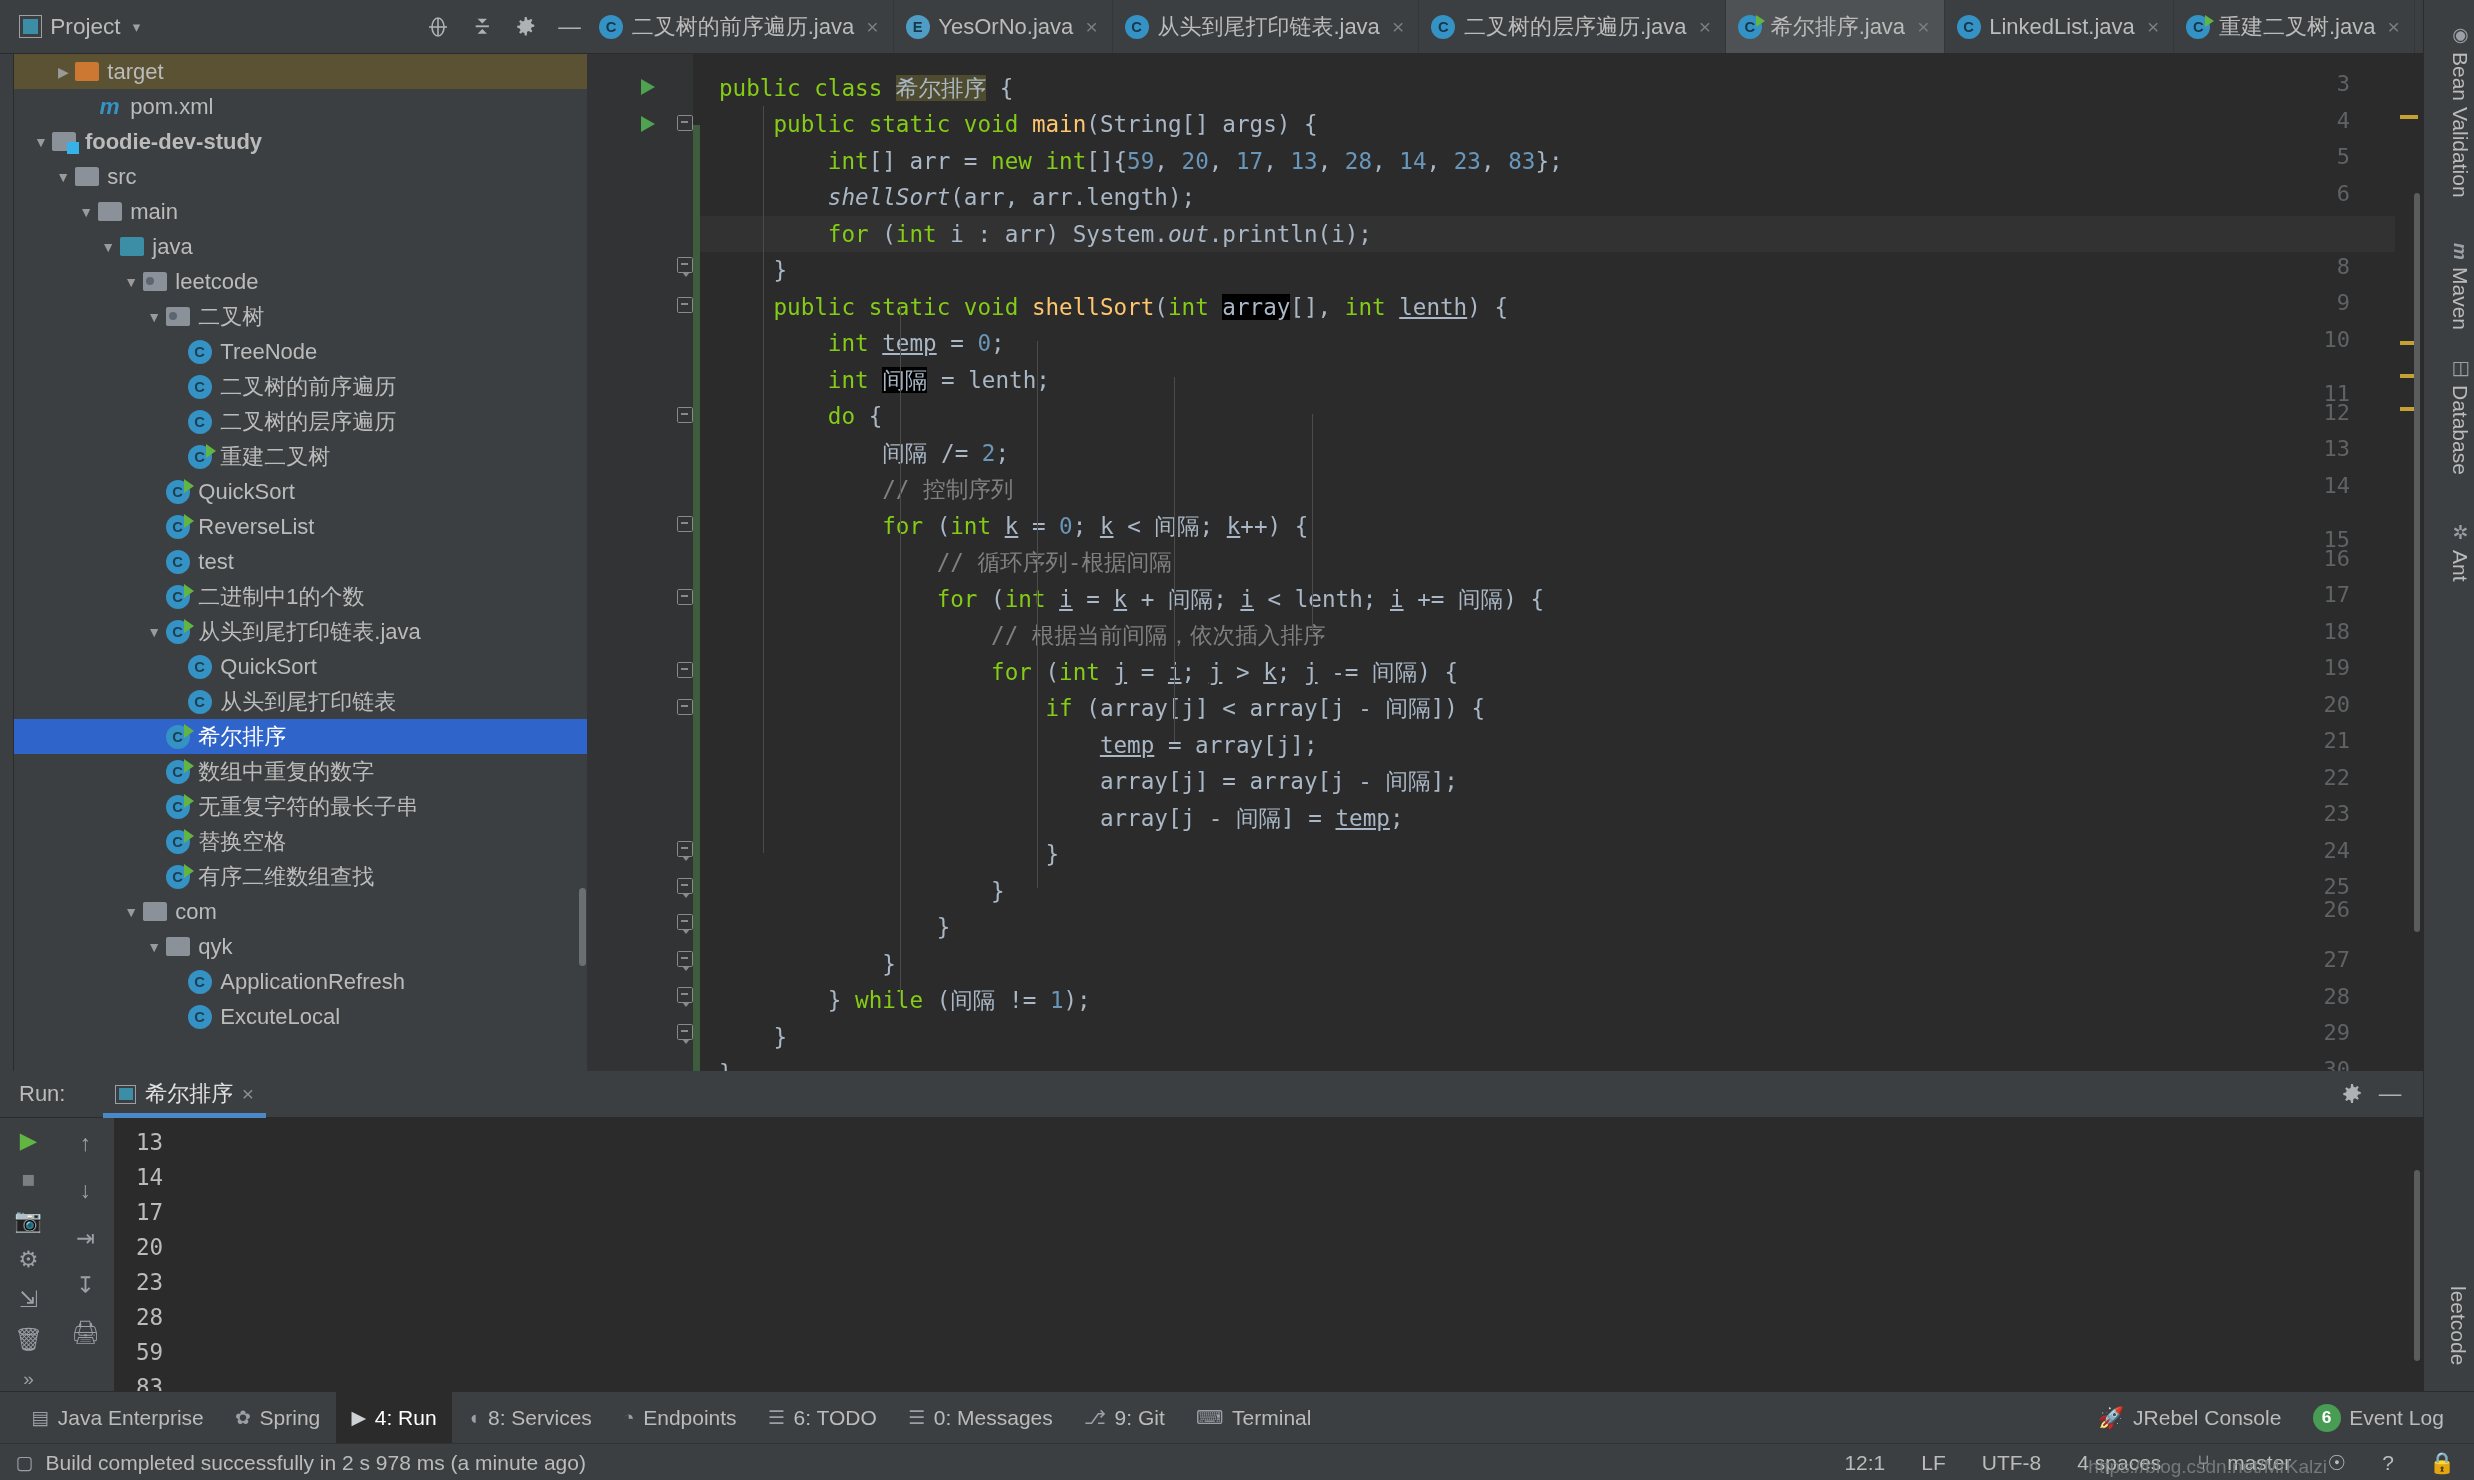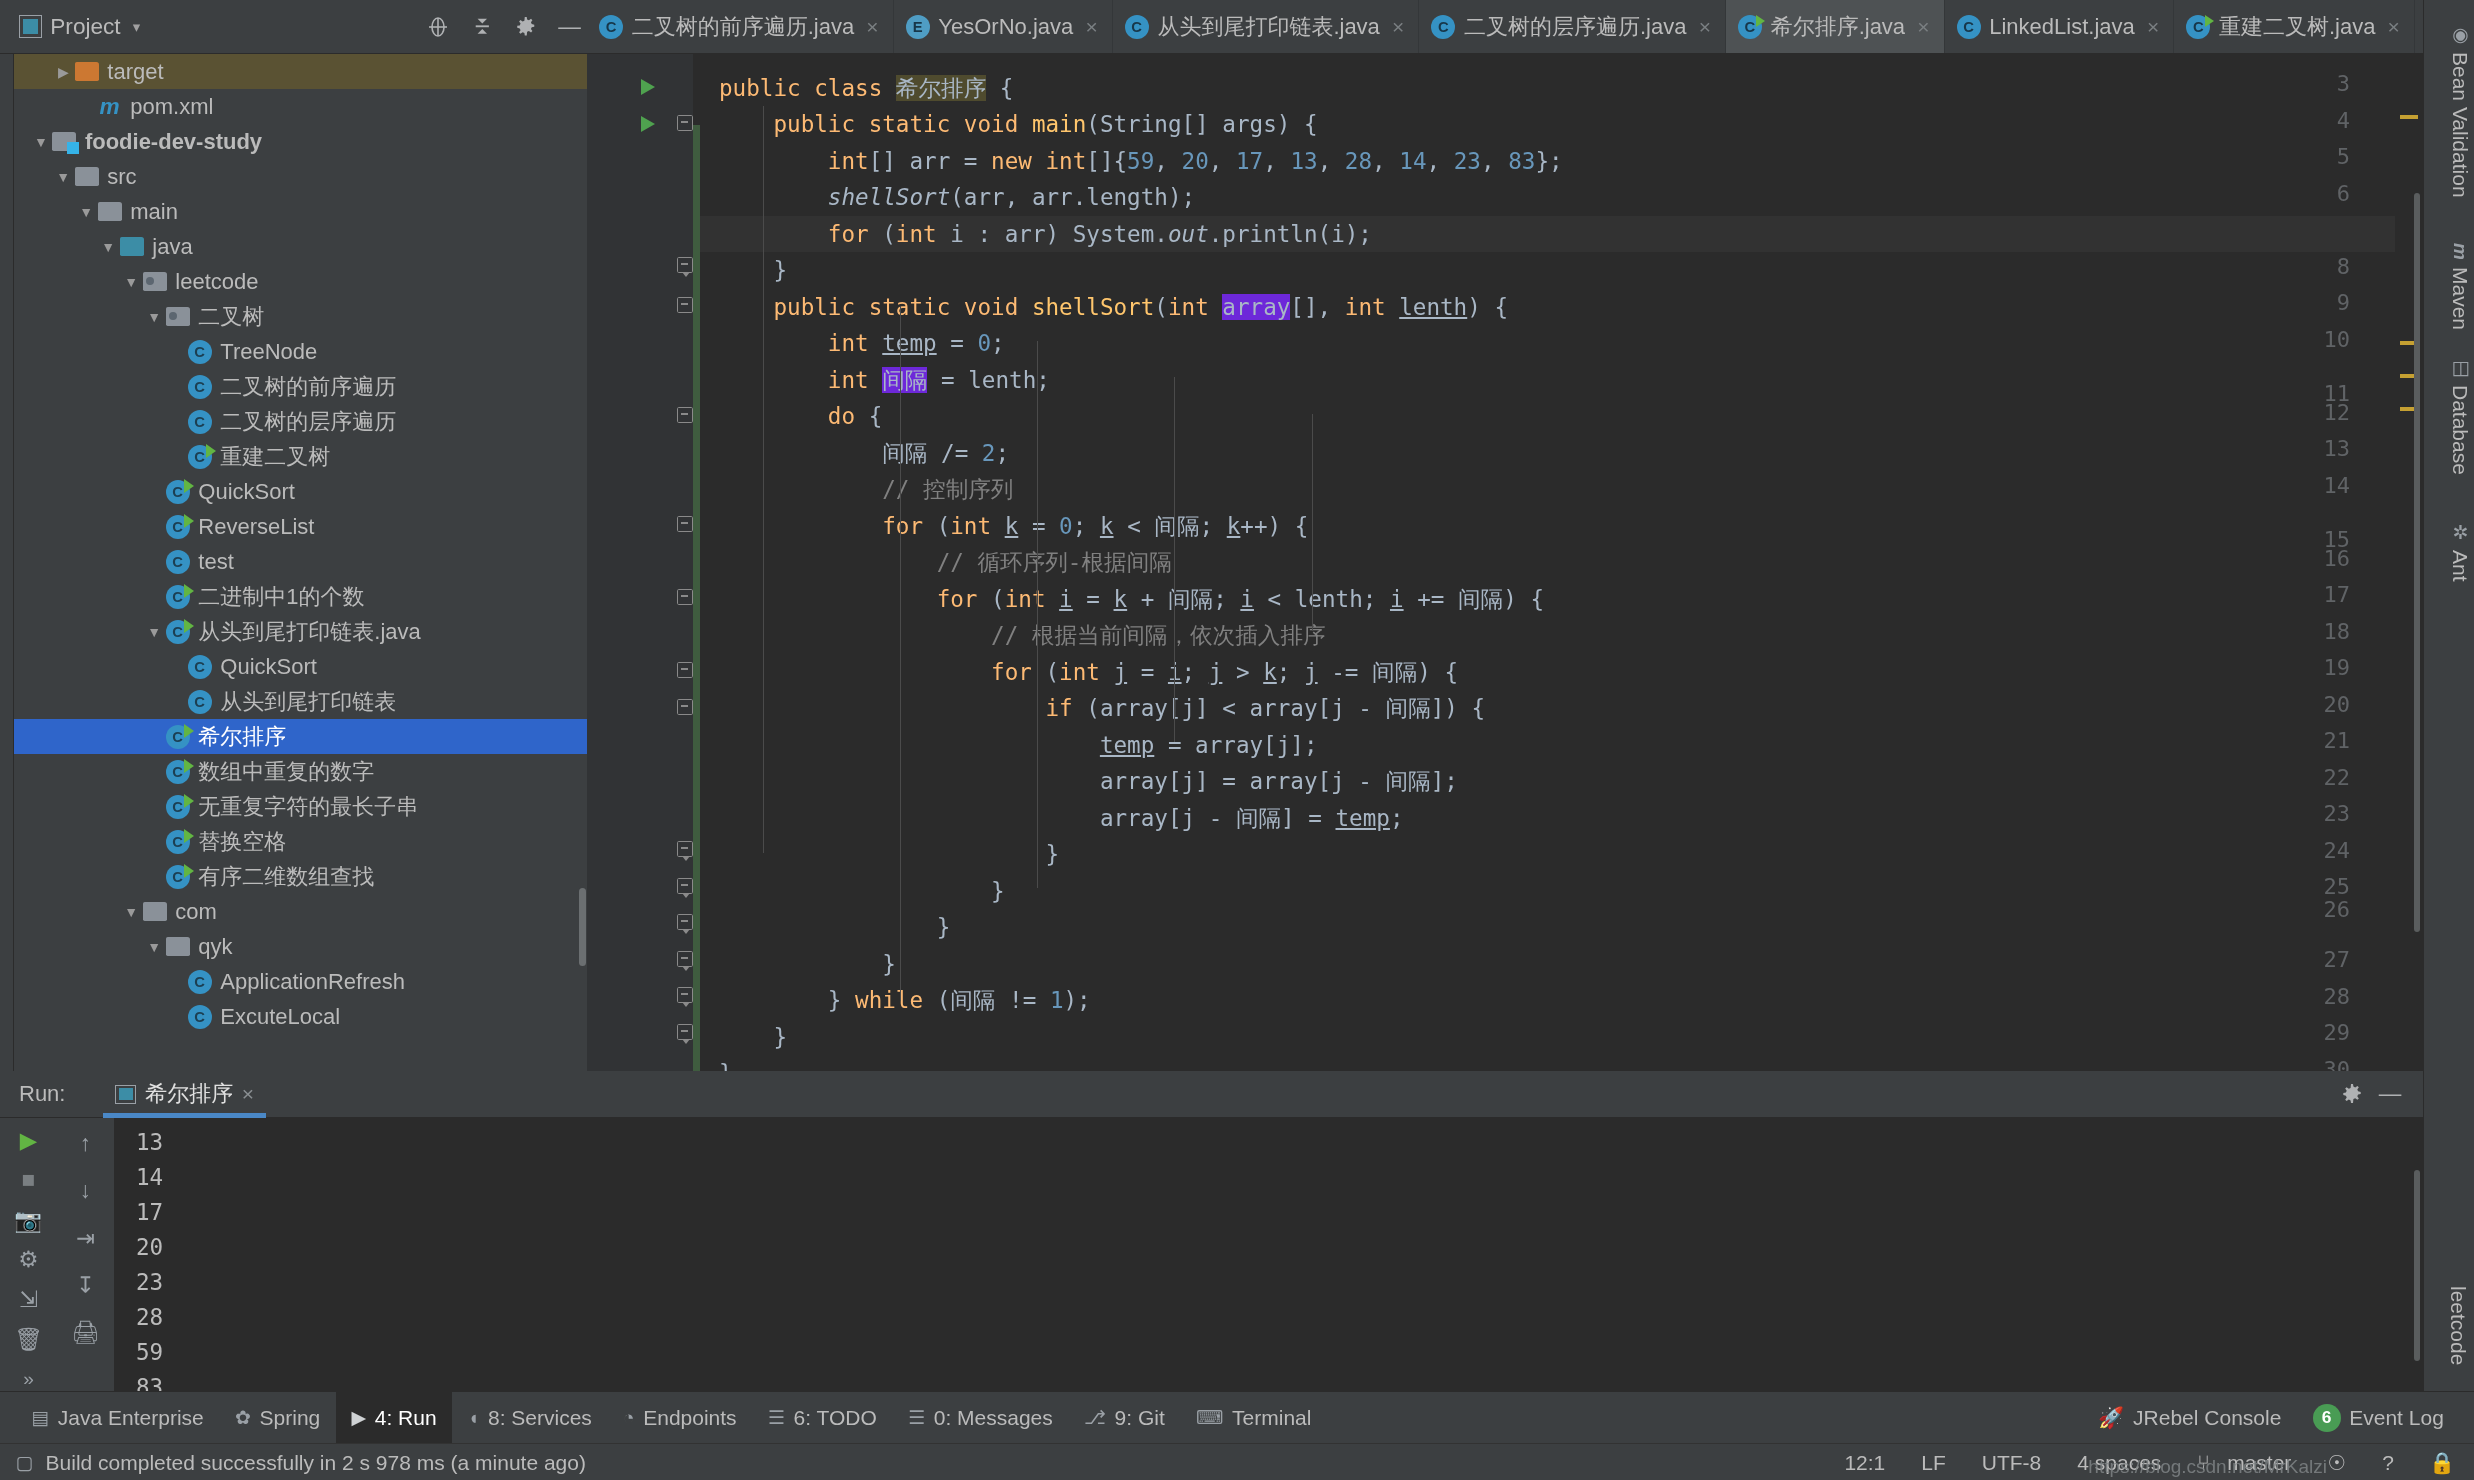--- a/index.html
+++ b/index.html
@@ -160,30 +160,30 @@
     background: #3f5c3f;
   }
   #codearea {
     position: absolute; left: 113px; top: 0; right: 0; height: 100%;
     font-family: "DejaVu Sans Mono", monospace; font-size: 22.6px;
     line-height: 36px; white-space: pre;
   }
   .cline { position: absolute; left: 19px; height: 36px; }
   .cline.hi { left:0; width: 100%; background: #323232; padding-left: 19px; }
   .indguide { position:absolute; width:0.9px; background:#4b4b4b; }
-  .kw { color: #fdba74; }
+  .kw { color: #84cc16; }
   .plain { color: #a9b7c6; }
   .num { color: #6897bb; }
   .cmt { color: #808080; }
   .mth { color: #ffc66d; }
   .fld { color: #9876aa; }
   .stat { color: #a9b7c6; font-style: italic; }
   .uline { text-decoration: underline; }
   .hlid { background: #4f4b2e; }
-  .hlid2 { background: #6d28d9; }
+  .hlid2 { background: #000000; }
 
   
   #markcol {
     position:absolute; right: 0; top: 0; width: 28px; height: 100%;
     background: #2b2b2b;
   }
   .mk { position:absolute; right:5.2px; width:17.4px; height:3.5px; background:#c5a032; }
   #editscroll {
     position:absolute; right:3.5px; top: 139px; width: 6px; height: 739px;
     background:#5a5d5e; border-radius:3.5px;

